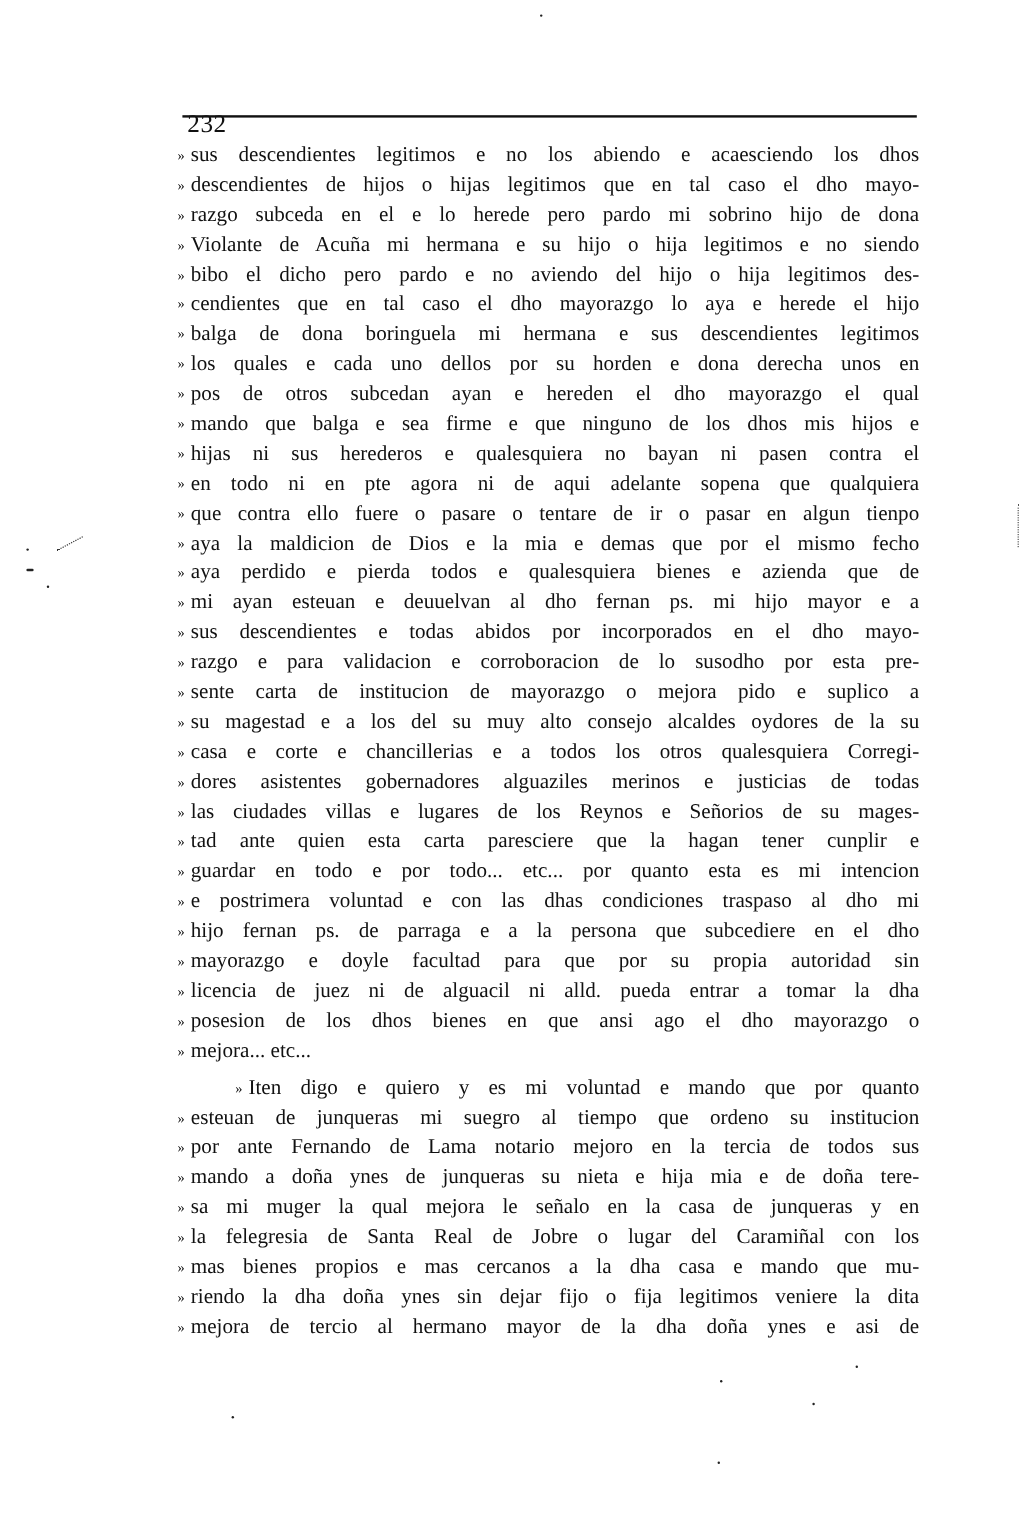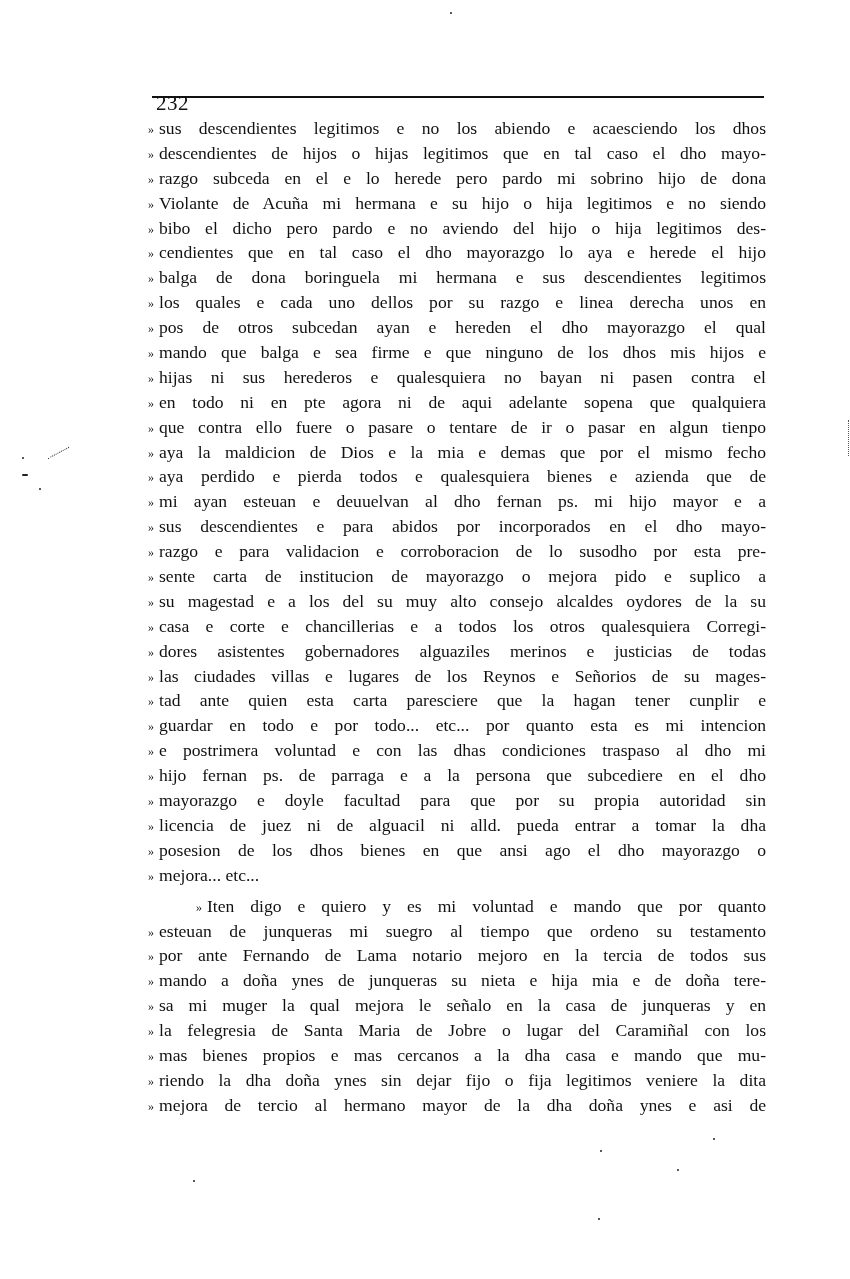--- a/index.html
+++ b/index.html
@@ -161,21 +161,21 @@
       <div class="line">
           <span class="q">»</span>
           <span class="t">cendientes que en tal caso el dho mayorazgo lo aya e herede el hijo</span>
         </div>
       <div class="line">
           <span class="q">»</span>
           <span class="t">balga de dona boringuela mi hermana e sus descendientes legitimos</span>
         </div>
       <div class="line">
           <span class="q">»</span>
-          <span class="t">los quales e cada uno dellos por su razgo e linea derecha unos en</span>
+          <span class="t">los quales e cada uno dellos por su horden e dona derecha unos en</span>
         </div>
       <div class="line">
           <span class="q">»</span>
           <span class="t">pos de otros subcedan ayan e hereden el dho mayorazgo el qual</span>
         </div>
       <div class="line">
           <span class="q">»</span>
           <span class="t">mando que balga e sea firme e que ninguno de los dhos mis hijos e</span>
         </div>
       <div class="line">
@@ -197,21 +197,21 @@
       <div class="line">
           <span class="q">»</span>
           <span class="t">aya perdido e pierda todos e qualesquiera bienes e azienda que de</span>
         </div>
       <div class="line">
           <span class="q">»</span>
           <span class="t">mi ayan esteuan e deuuelvan al dho fernan ps. mi hijo mayor e a</span>
         </div>
       <div class="line">
           <span class="q">»</span>
-          <span class="t">sus descendientes e para abidos por incorporados en el dho mayo-</span>
+          <span class="t">sus descendientes e todas abidos por incorporados en el dho mayo-</span>
         </div>
       <div class="line">
           <span class="q">»</span>
           <span class="t">razgo e para validacion e corroboracion de lo susodho por esta pre-</span>
         </div>
       <div class="line">
           <span class="q">»</span>
           <span class="t">sente carta de institucion de mayorazgo o mejora pido e suplico a</span>
         </div>
       <div class="line">
@@ -266,37 +266,37 @@
 
     <div class="para-gap"></div>
 
     <div class="paragraph">
       <div class="line para-start">
           <span class="q">»</span>
           <span class="t">Iten digo e quiero y es mi voluntad e mando que por quanto</span>
         </div>
       <div class="line">
           <span class="q">»</span>
-          <span class="t">esteuan de junqueras mi suegro al tiempo que ordeno su testamento</span>
+          <span class="t">esteuan de junqueras mi suegro al tiempo que ordeno su institucion</span>
         </div>
       <div class="line">
           <span class="q">»</span>
           <span class="t">por ante Fernando de Lama notario mejoro en la tercia de todos sus</span>
         </div>
       <div class="line">
           <span class="q">»</span>
           <span class="t">mando a doña ynes de junqueras su nieta e hija mia e de doña tere-</span>
         </div>
       <div class="line">
           <span class="q">»</span>
           <span class="t">sa mi muger la qual mejora le señalo en la casa de junqueras y en</span>
         </div>
       <div class="line">
           <span class="q">»</span>
-          <span class="t">la felegresia de Santa Maria de Jobre o lugar del Caramiñal con los</span>
+          <span class="t">la felegresia de Santa Real de Jobre o lugar del Caramiñal con los</span>
         </div>
       <div class="line">
           <span class="q">»</span>
           <span class="t">mas bienes propios e mas cercanos a la dha casa e mando que mu-</span>
         </div>
       <div class="line">
           <span class="q">»</span>
           <span class="t">riendo la dha doña ynes sin dejar fijo o fija legitimos veniere la dita</span>
         </div>
       <div class="line">

